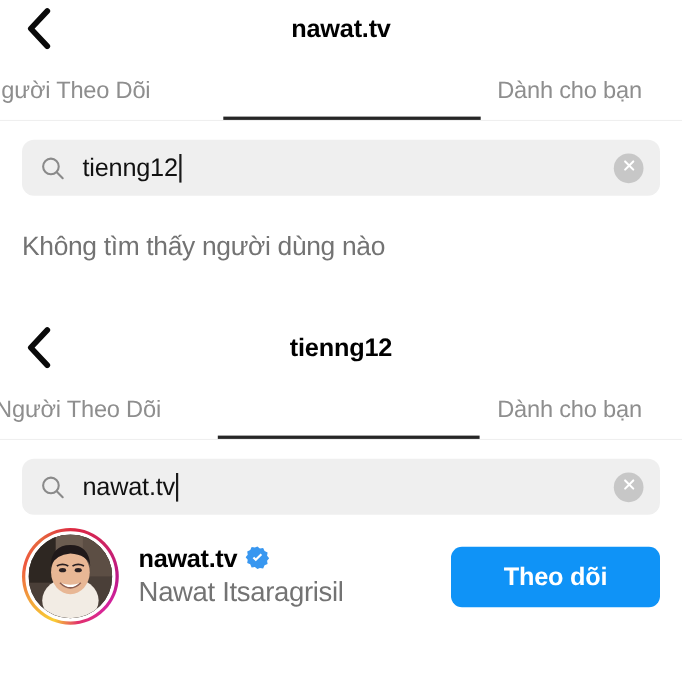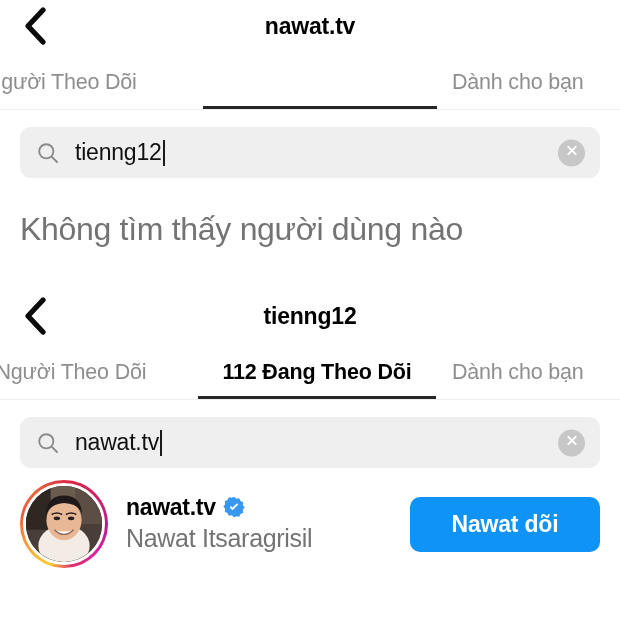--- a/index.html
+++ b/index.html
@@ -144,21 +144,21 @@
     background: #c7c7c7;
     display: flex;
     align-items: center;
     justify-content: center;
     cursor: pointer;
   }
 
   
   .empty-msg {
     padding: 33px 20px 0 20px;
-    font-size: 32px;
+    font-size: 24px;
     color: #737373;
     letter-spacing: -0.3px;
   }
 
   
   .result-row {
     display: flex;
     align-items: center;
     padding: 12px 20px 0 20px;
     height: 100px;
@@ -300,23 +300,20 @@
         </span>
       </div>
       <div class="nav-title">tienng12</div>
     </div>
 
     <div class="tabbar">
       <div class="tabs-inner">
         <div class="tab tabB-left">
           <span class="tab-label">u Người Theo Dõi</span>
         </div>
-        <div class="tab active tabB-mid">
-          <span class="tab-label">112 Đang Theo Dõi</span>
-        </div>
         <div class="tab tabB-right">
           <span class="tab-label">Dành cho bạn</span>
         </div>
         <div class="tab-underline tabB-ul"></div>
       </div>
     </div>
 
     <div class="search-wrap">
       <div class="searchbar">
         <span class="search-icon">
@@ -363,16 +360,16 @@
           <span>nawat.tv</span>
           <span class="verified">
             <svg width="22" height="22" viewBox="0 0 24 24">
               <path fill="#3897f0" d="M12 .8l2.5 2.1 3.2-.5 1.4 3 3 1.4-.5 3.2 2.1 2.5-2.1 2.5.5 3.2-3 1.4-1.4 3-3.2-.5L12 23.2l-2.5-2.1-3.2.5-1.4-3-3-1.4.5-3.2L.3 11.5l2.1-2.5-.5-3.2 3-1.4 1.4-3 3.2.5z"></path>
               <path d="M10.4 15.6l-3.1-3.1 1.5-1.5 1.6 1.6 4.8-4.8 1.5 1.5z" fill="#ffffff"></path>
             </svg>
           </span>
         </div>
         <div class="result-fullname">Nawat Itsaragrisil</div>
       </div>
-      <button class="follow-btn">Nawat dõi</button>
+      <button class="follow-btn">Theo dõi</button>
     </div>
   </div>
 </div>
 
 </body></html>

